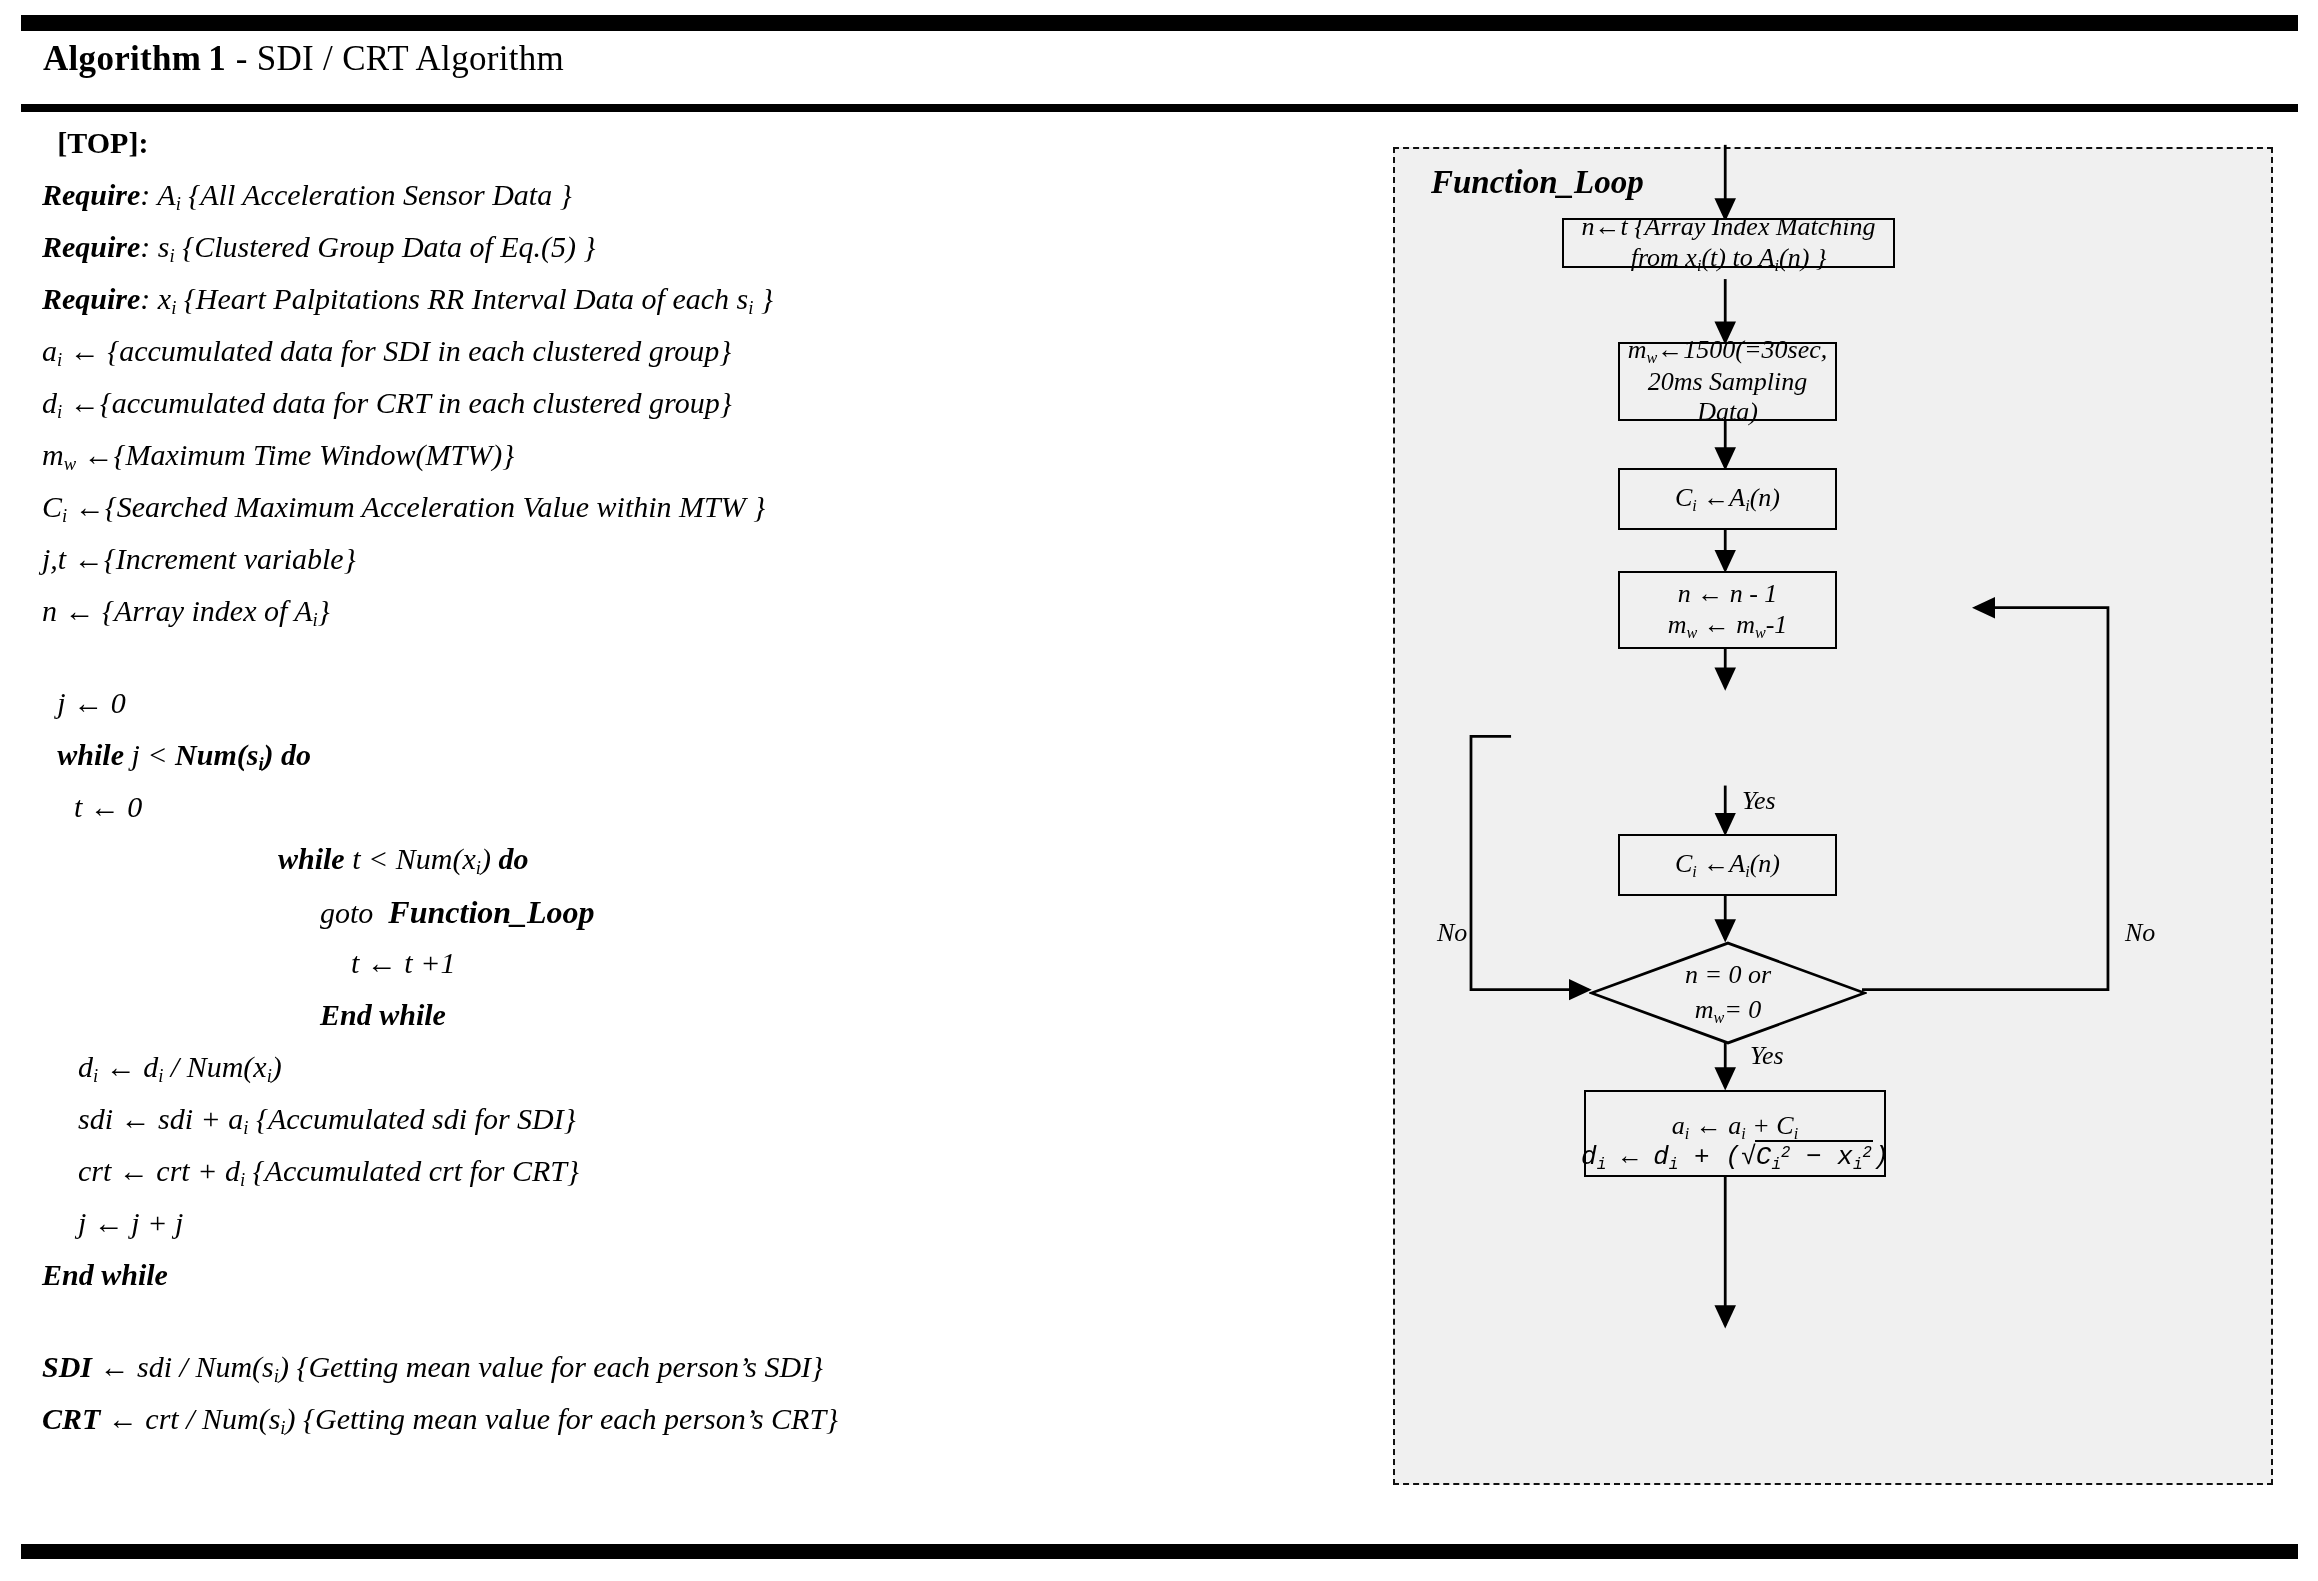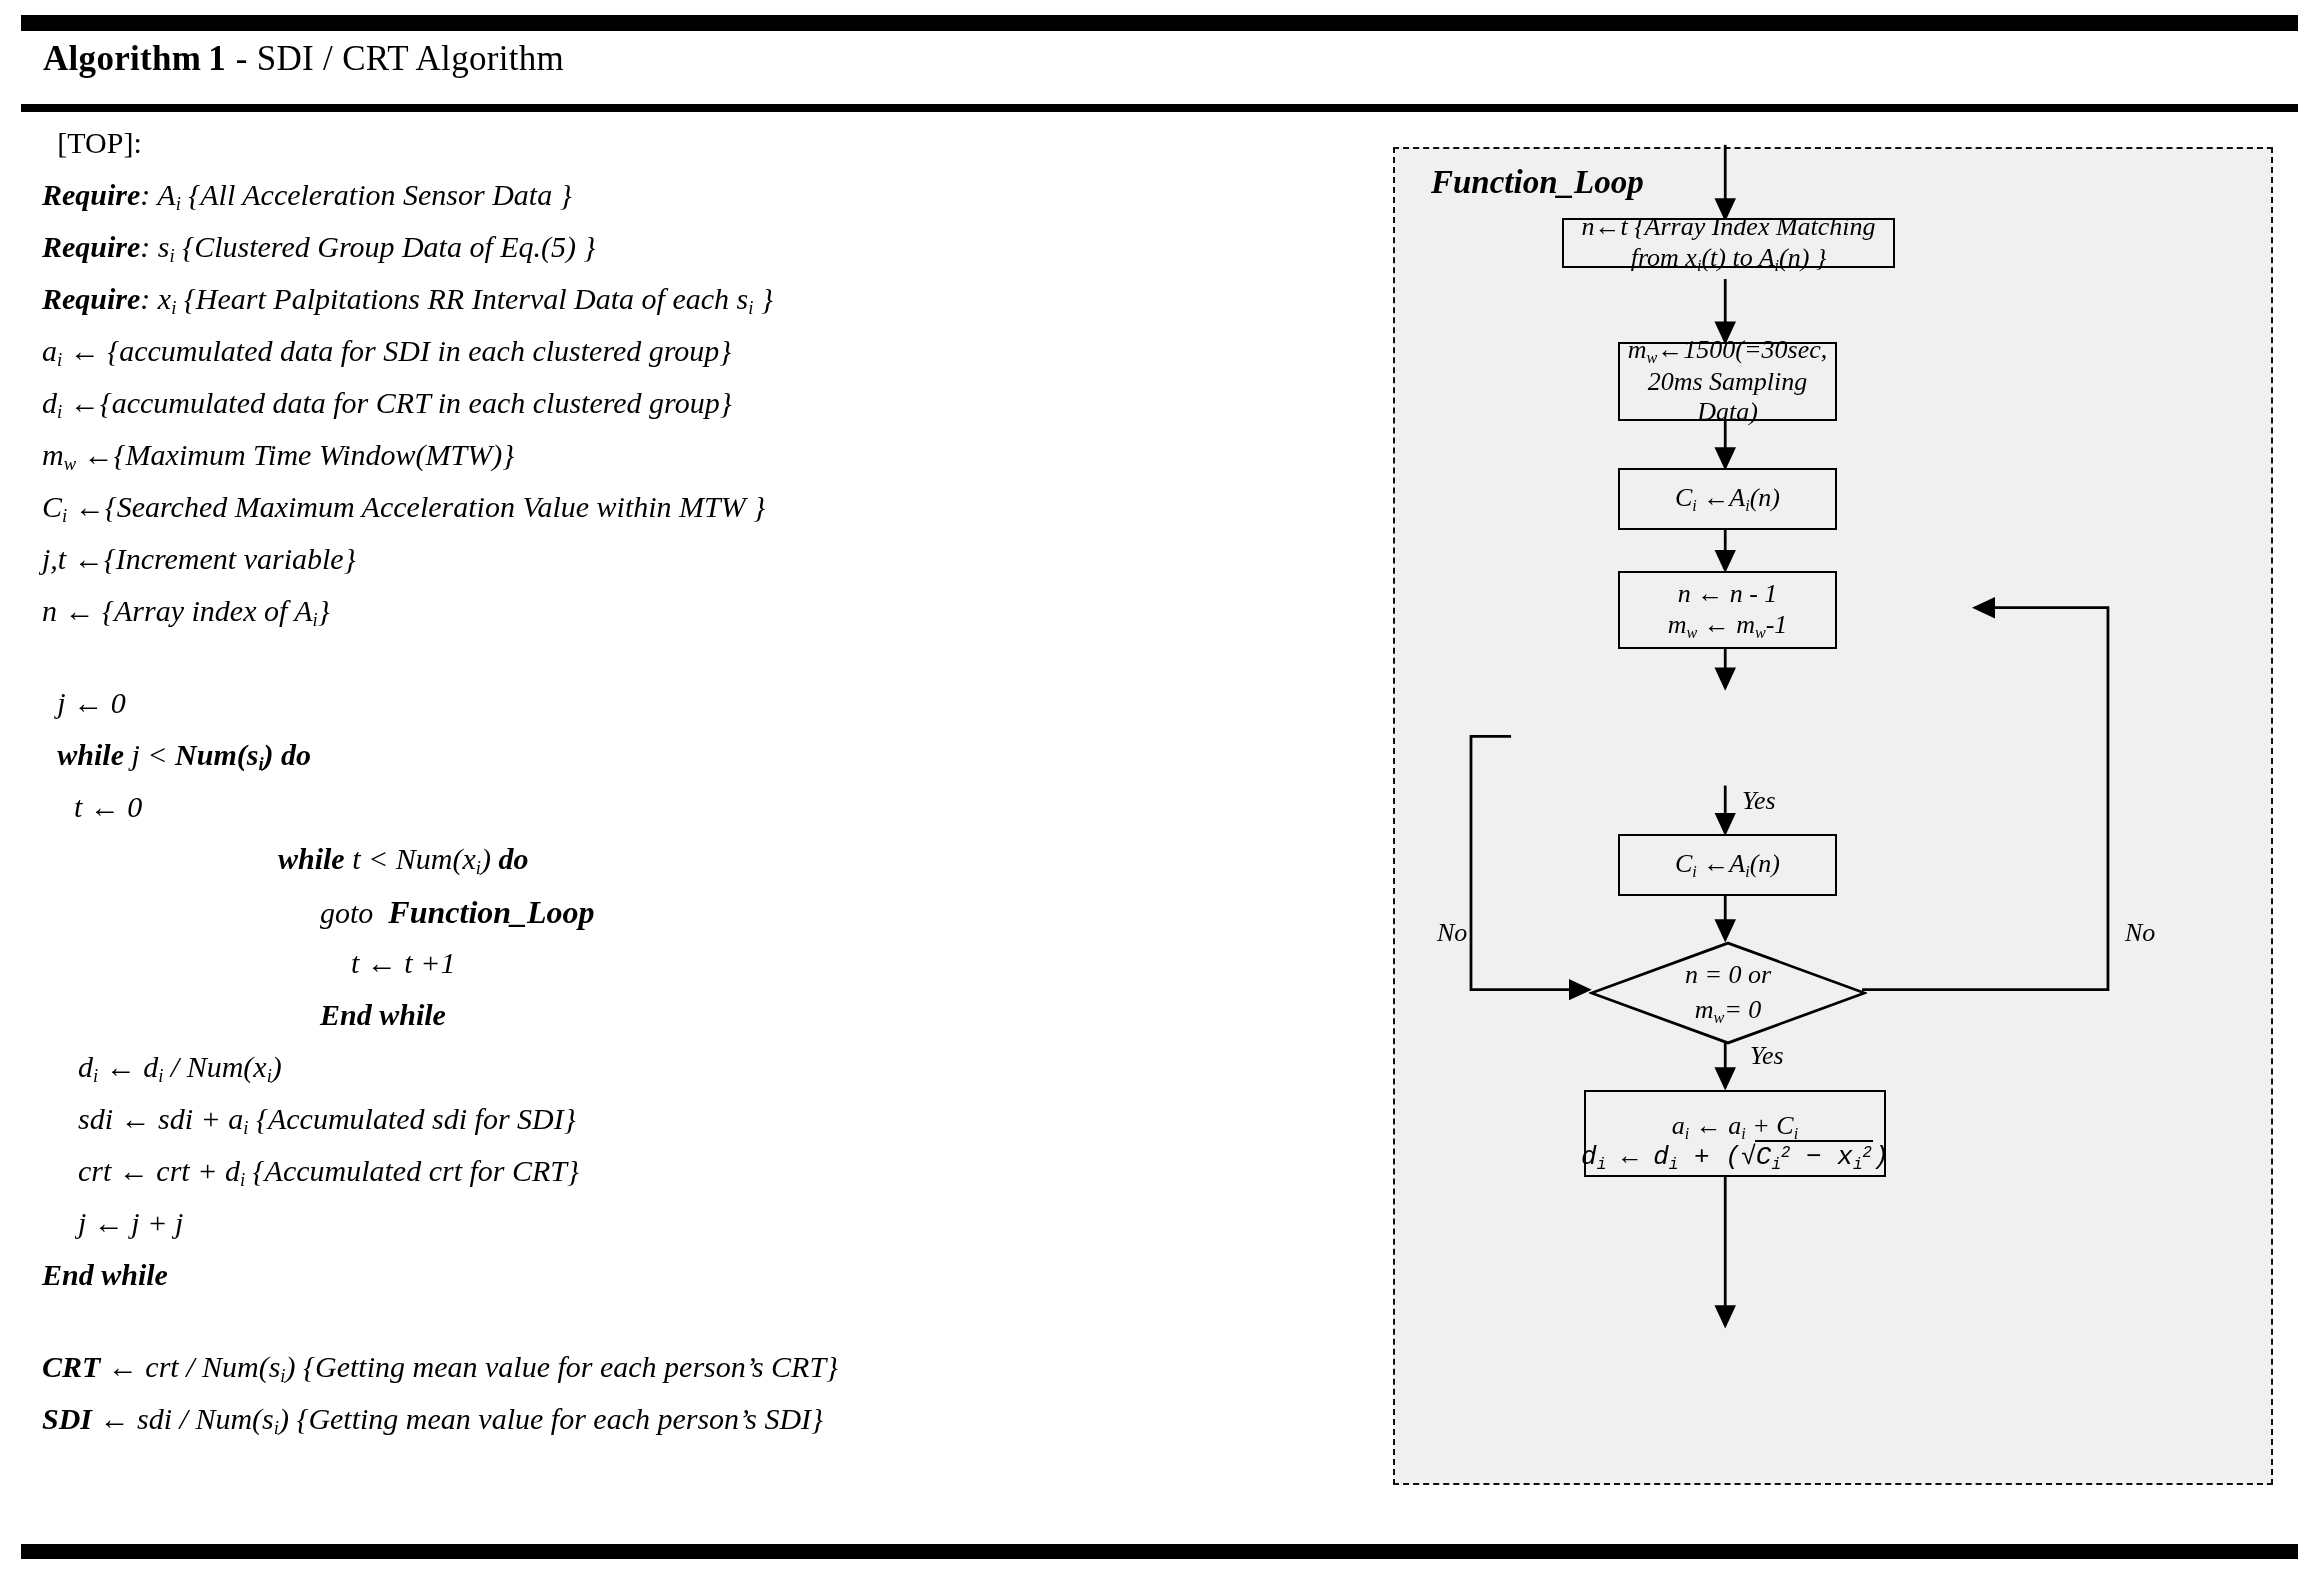--- a/index.html
+++ b/index.html
@@ -72,21 +72,21 @@
   .code-line {
     font-size: 30px;
     line-height: 1.0;
     height: 52px;
     white-space: nowrap;
     font-style: italic;
     display: block;
   }
   .code-line.blank { font-size: 14px; height: 40px; }
   .bld { font-weight: bold; }
-  .upr { font-style: normal; font-weight: normal; }
+  .upr { font-style: normal; font-weight: bold; }
   sub {
     font-size: 0.62em;
     vertical-align: -0.28em;
     font-style: italic;
   }
   .arr { font-style: normal; }
 
   
   .i0  { padding-left: 0px; }
   .i05 { padding-left: 15.3px; }
@@ -231,23 +231,23 @@
     <div class="code-line i5">sdi <span class="arr">←</span> sdi + a<sub>i</sub> {Accumulated sdi for  SDI}</div>
 
     <div class="code-line i5">crt <span class="arr">←</span> crt + d<sub>i</sub> {Accumulated crt for  CRT}</div>
 
     <div class="code-line i5">j <span class="arr">←</span> j + j</div>
 
     <div class="code-line i0"><span class="bld">End while</span></div>
 
     <div class="code-line blank">&nbsp;</div>
 
+    <div class="code-line i0"><span class="bld">SDI</span> <span class="arr">←</span> sdi / Num(s<sub>i</sub>) {Getting mean value for  each person’s SDI}</div>
+
     <div class="code-line i0"><span class="bld">CRT</span> <span class="arr">←</span> crt / Num(s<sub>i</sub>) {Getting mean value for  each person’s CRT}</div>
-
-    <div class="code-line i0"><span class="bld">SDI</span> <span class="arr">←</span> sdi / Num(s<sub>i</sub>) {Getting mean value for  each person’s SDI}</div>
 
   </div>
 
   <div class="flow-panel">
 
     <div class="flow-title">Function_Loop</div>
 
     <svg class="flow-svg" viewBox="0 0 1268 1928" preserveAspectRatio="none">
       <defs>
         <marker id="ah" markerWidth="9" markerHeight="9" refX="7.2" refY="4.5" orient="auto" markerUnits="strokeWidth">

